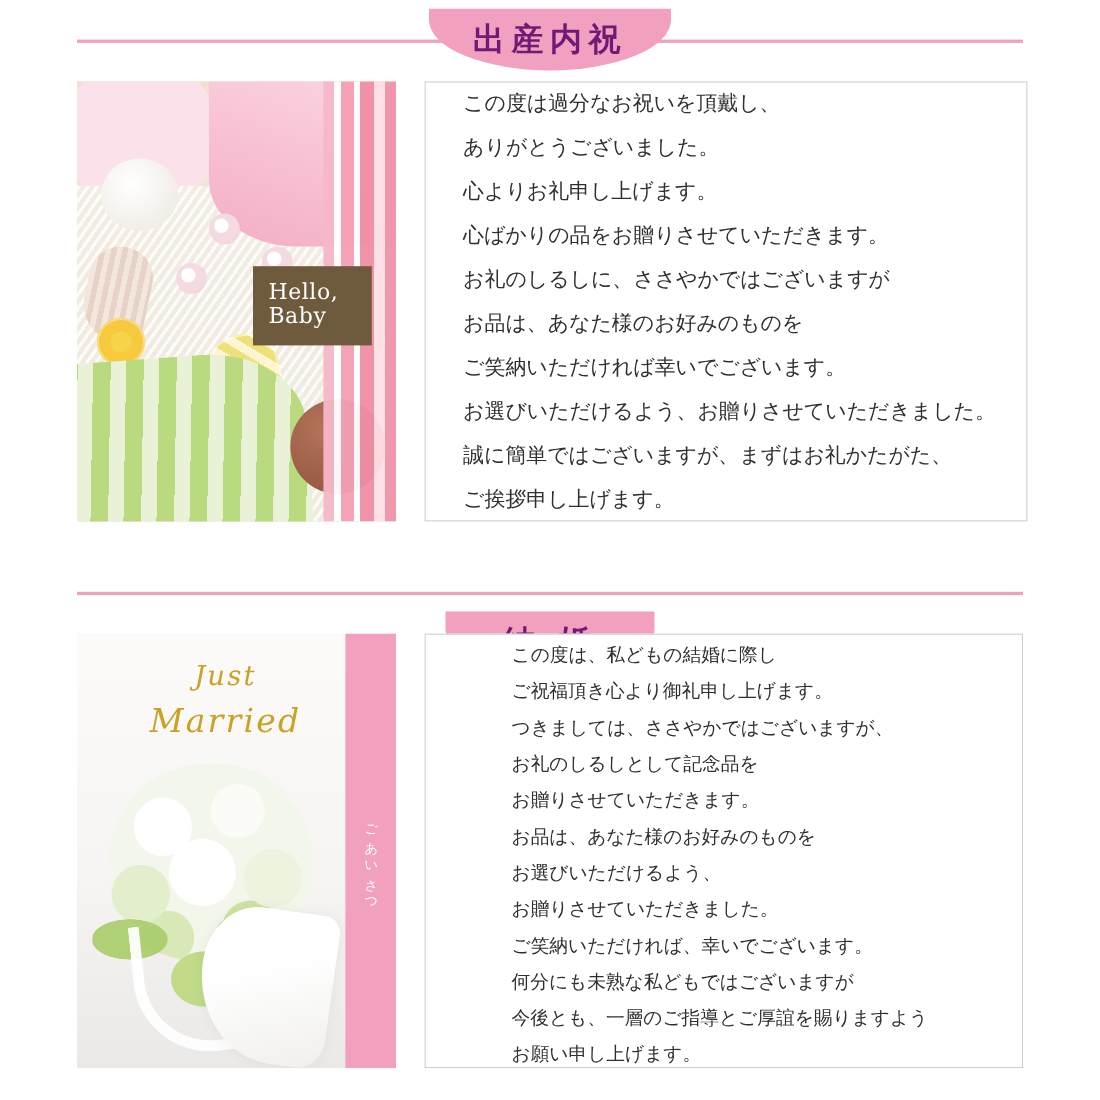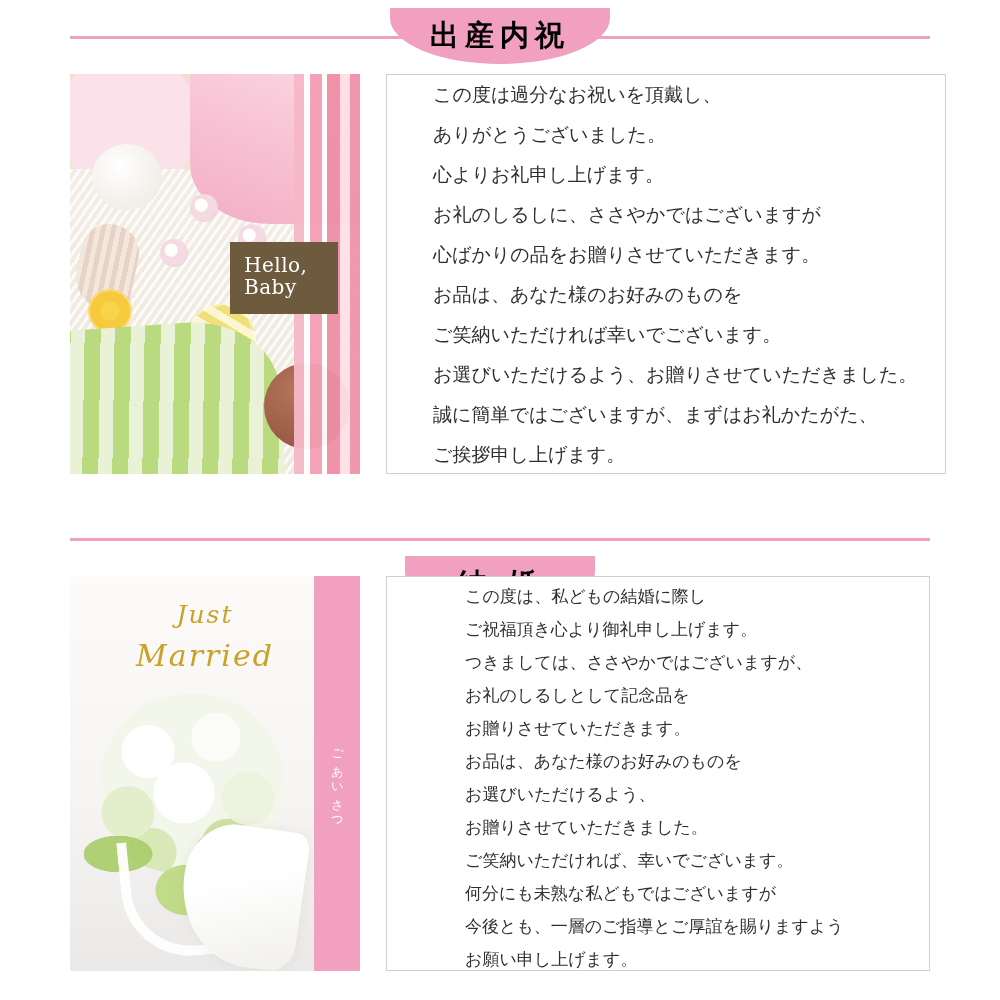--- a/index.html
+++ b/index.html
@@ -42,21 +42,21 @@
     position: absolute;
     left: 50%;
     transform: translateX(-50%);
     top: 8px;
     min-width: 190px;
     height: 56px;
     border-radius: 0 0 110px 110px / 0 0 46px 46px;
     display: flex;
     align-items: center;
     justify-content: center;
-    color: #000000;
+    color: #701a75;
     font-size: 29px;
     font-weight: bold;
     letter-spacing: 6px;
     padding: 1px 40px;
     box-sizing: border-box;
     font-family: "DejaVu Sans", "Liberation Sans", sans-serif;
   }
   .banner-pill.baby { background: #f2a0c0; }
   .banner-pill.wedding { background: #f2a0c0; margin-top: 46px; }
 
@@ -290,21 +290,21 @@
     box-sizing: border-box;
     background: #ffffff;
     margin-left: 26px;
     flex: 1 1 auto;
     display: flex;
     flex-direction: column;
     justify-content: center;
   }
   .text-panel.baby {
     height: 400px;
-    padding: 22px 28px 22px 46px;
+    padding: 22px 28px 22px 34px;
   }
   .text-panel.wedding {
     height: 395px;
     padding: 16px 28px 8px 78px;
   }
   .msg-line {
     font-family: "DejaVu Sans", "Liberation Sans", sans-serif;
     color: #2f2f2f;
     white-space: nowrap;
   }
@@ -350,22 +350,22 @@
         <div class="baby-label">
           <div>Hello,</div>
           <div>Baby</div>
         </div>
       </div>
 
       <div class="text-panel baby">
         <div class="msg-line">この度は過分なお祝いを頂戴し、</div>
         <div class="msg-line">ありがとうございました。</div>
         <div class="msg-line">心よりお礼申し上げます。</div>
+        <div class="msg-line">心ばかりの品をお贈りさせていただきます。</div>
         <div class="msg-line">お礼のしるしに、ささやかではございますが</div>
-        <div class="msg-line">心ばかりの品をお贈りさせていただきます。</div>
         <div class="msg-line">お品は、あなた様のお好みのものを</div>
         <div class="msg-line">ご笑納いただければ幸いでございます。</div>
         <div class="msg-line">お選びいただけるよう、お贈りさせていただきました。</div>
         <div class="msg-line">誠に簡単ではございますが、まずはお礼かたがた、</div>
         <div class="msg-line">ご挨拶申し上げます。</div>
       </div>
 
     </div>
   </div>
 

